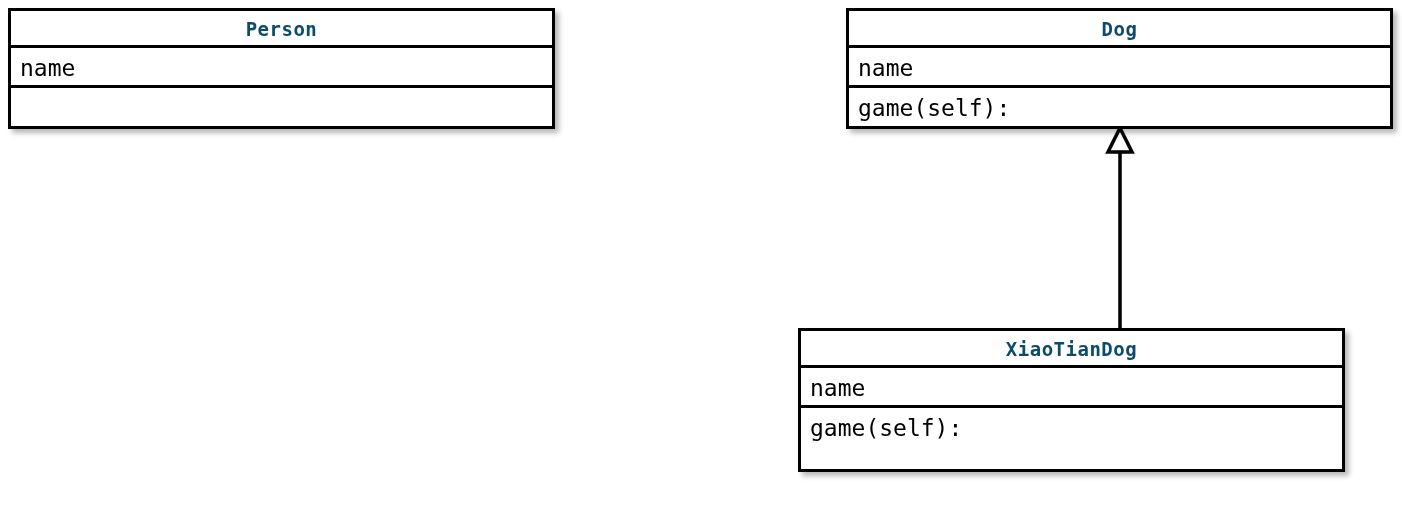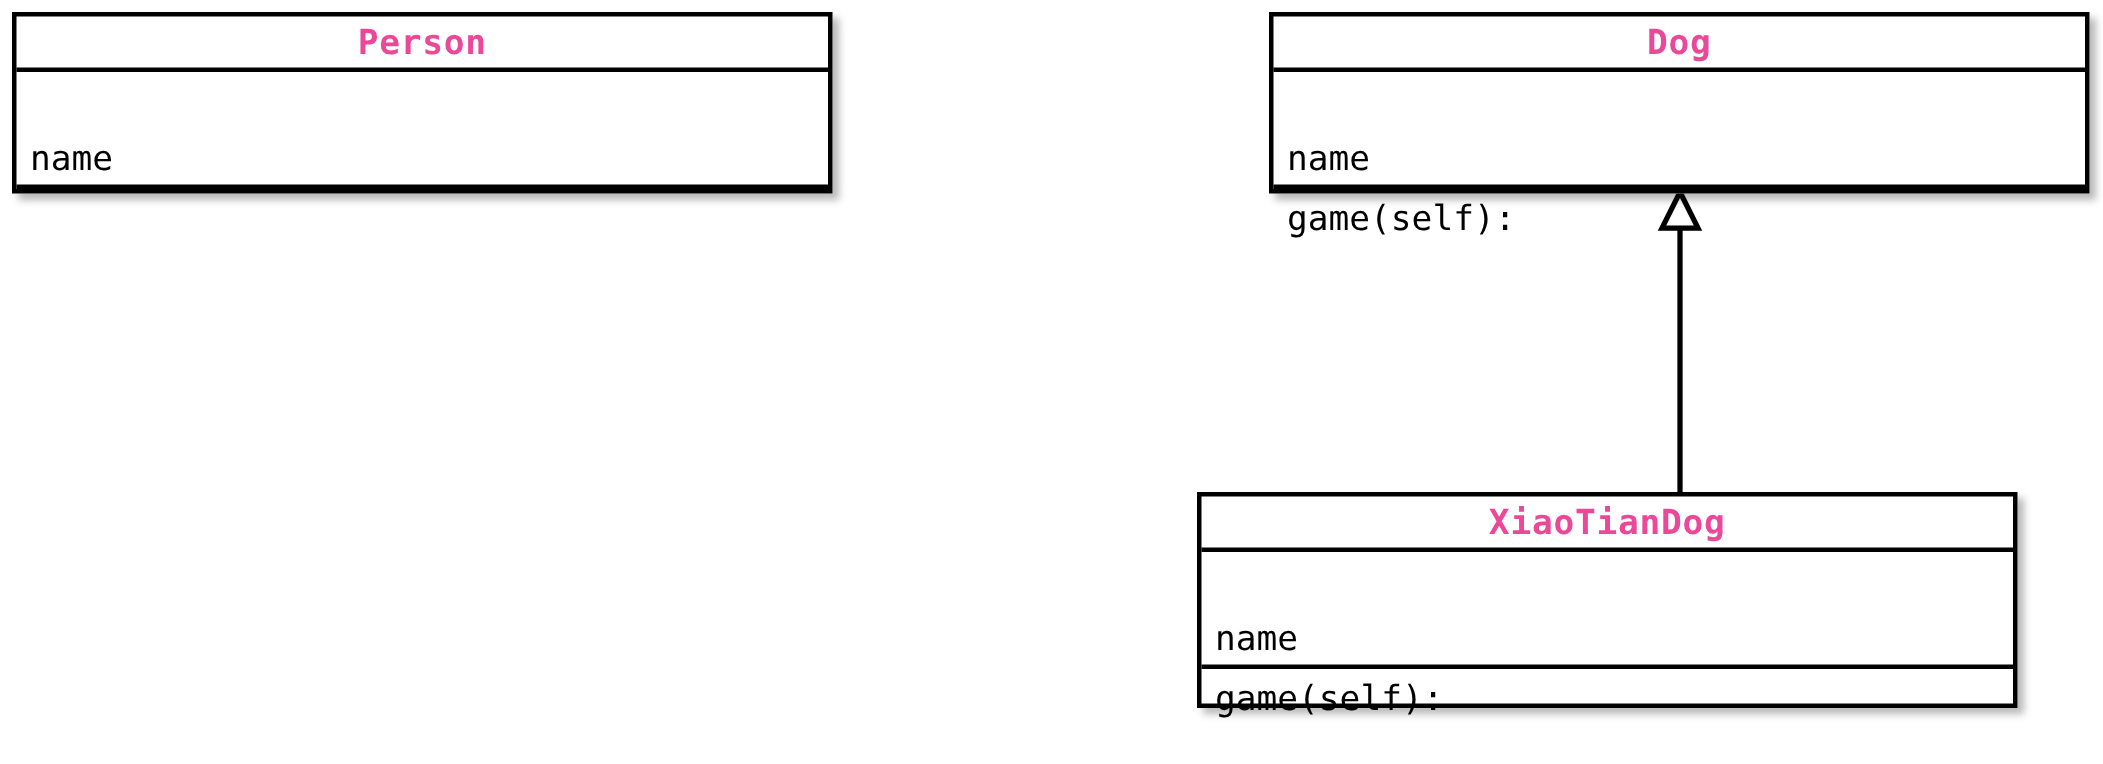--- a/index.html
+++ b/index.html
@@ -24,40 +24,39 @@
     border: 3px solid #000000;
     box-shadow: 4px 4px 5px rgba(0,0,0,0.28);
     z-index: 5;
   }
   .uml-title {
     box-sizing: border-box;
     height: 37px;
     line-height: 37px;
     text-align: center;
     font-weight: bold;
-    font-size: 23px;
+    font-size: 19px;
     letter-spacing: 0.5px;
-    color: #ec4899;
+    color: #0c4a6e;
     border-bottom: 3px solid #000000;
     white-space: nowrap;
     overflow: hidden;
   }
   .uml-row {
     box-sizing: border-box;
     height: 40px;
     line-height: 40px;
     padding-left: 9px;
     font-size: 23px;
     color: #000000;
     white-space: nowrap;
     overflow: hidden;
   }
   .uml-row.sep {
     border-bottom: 3px solid #000000;
-    margin-top: 38px;
   }
   .param-highlight {
     color: #be1139;
   }
 
   
   .generalization {
     position: absolute;
     z-index: 1;
   }

